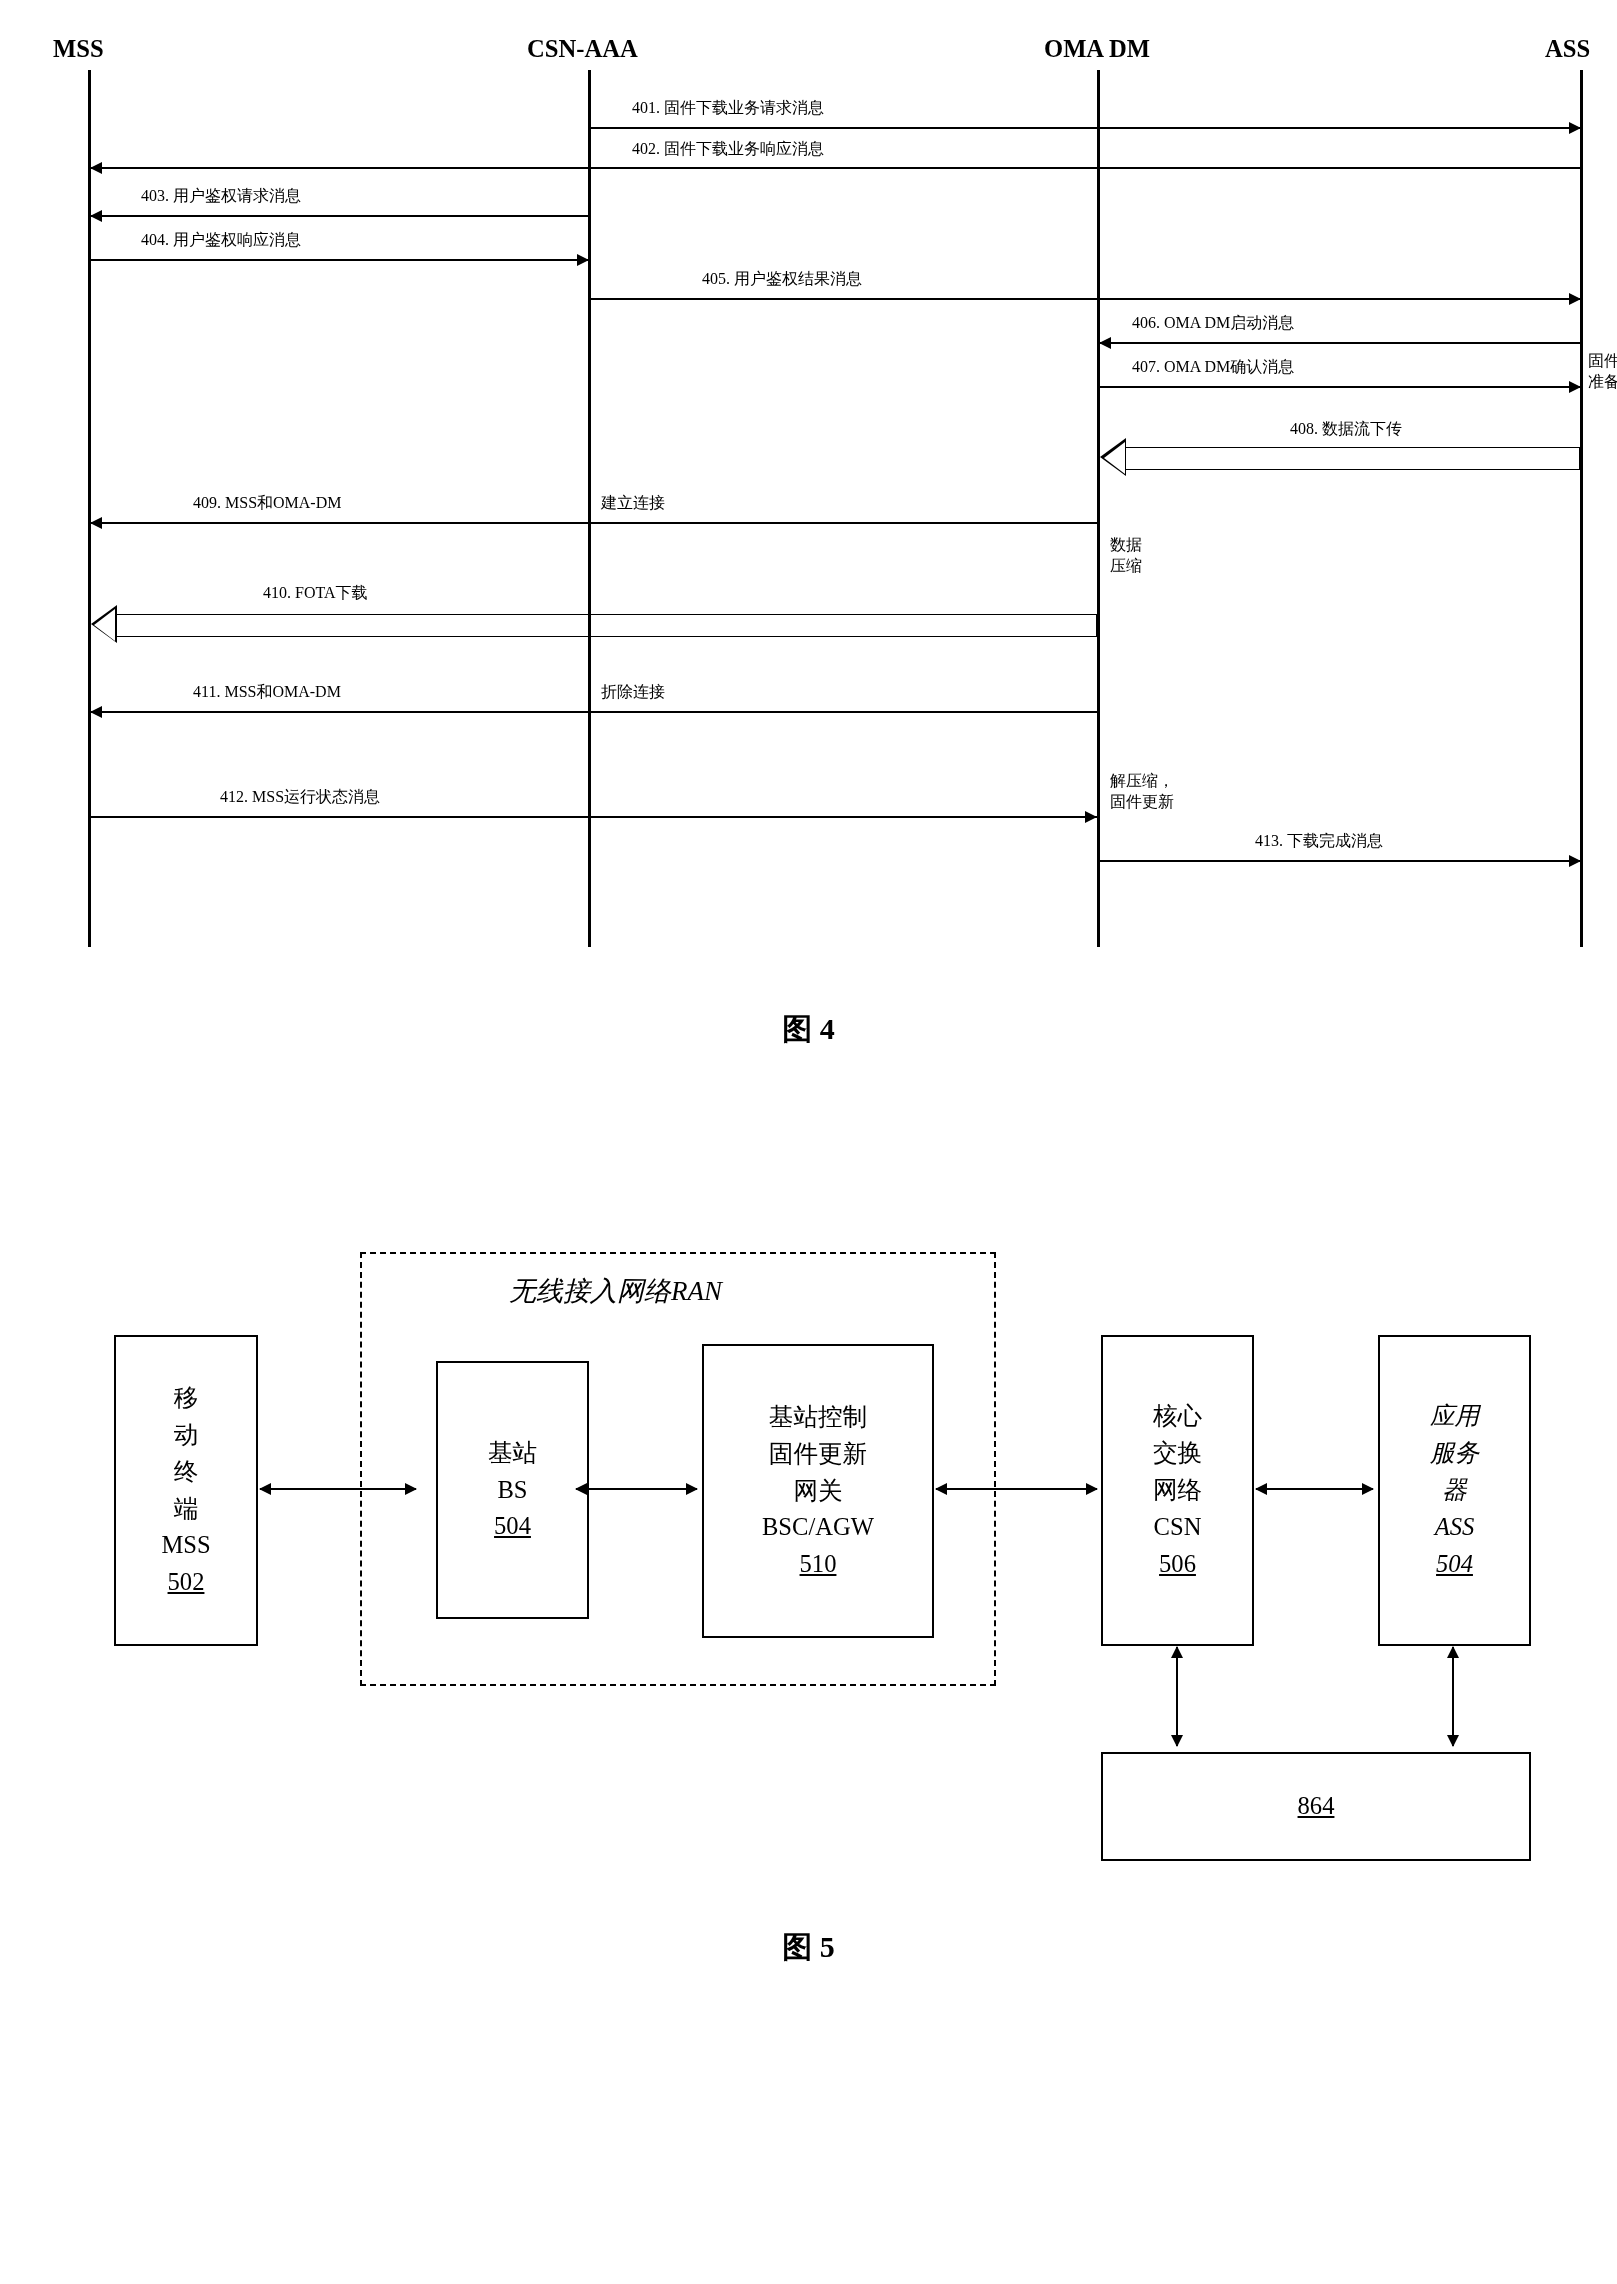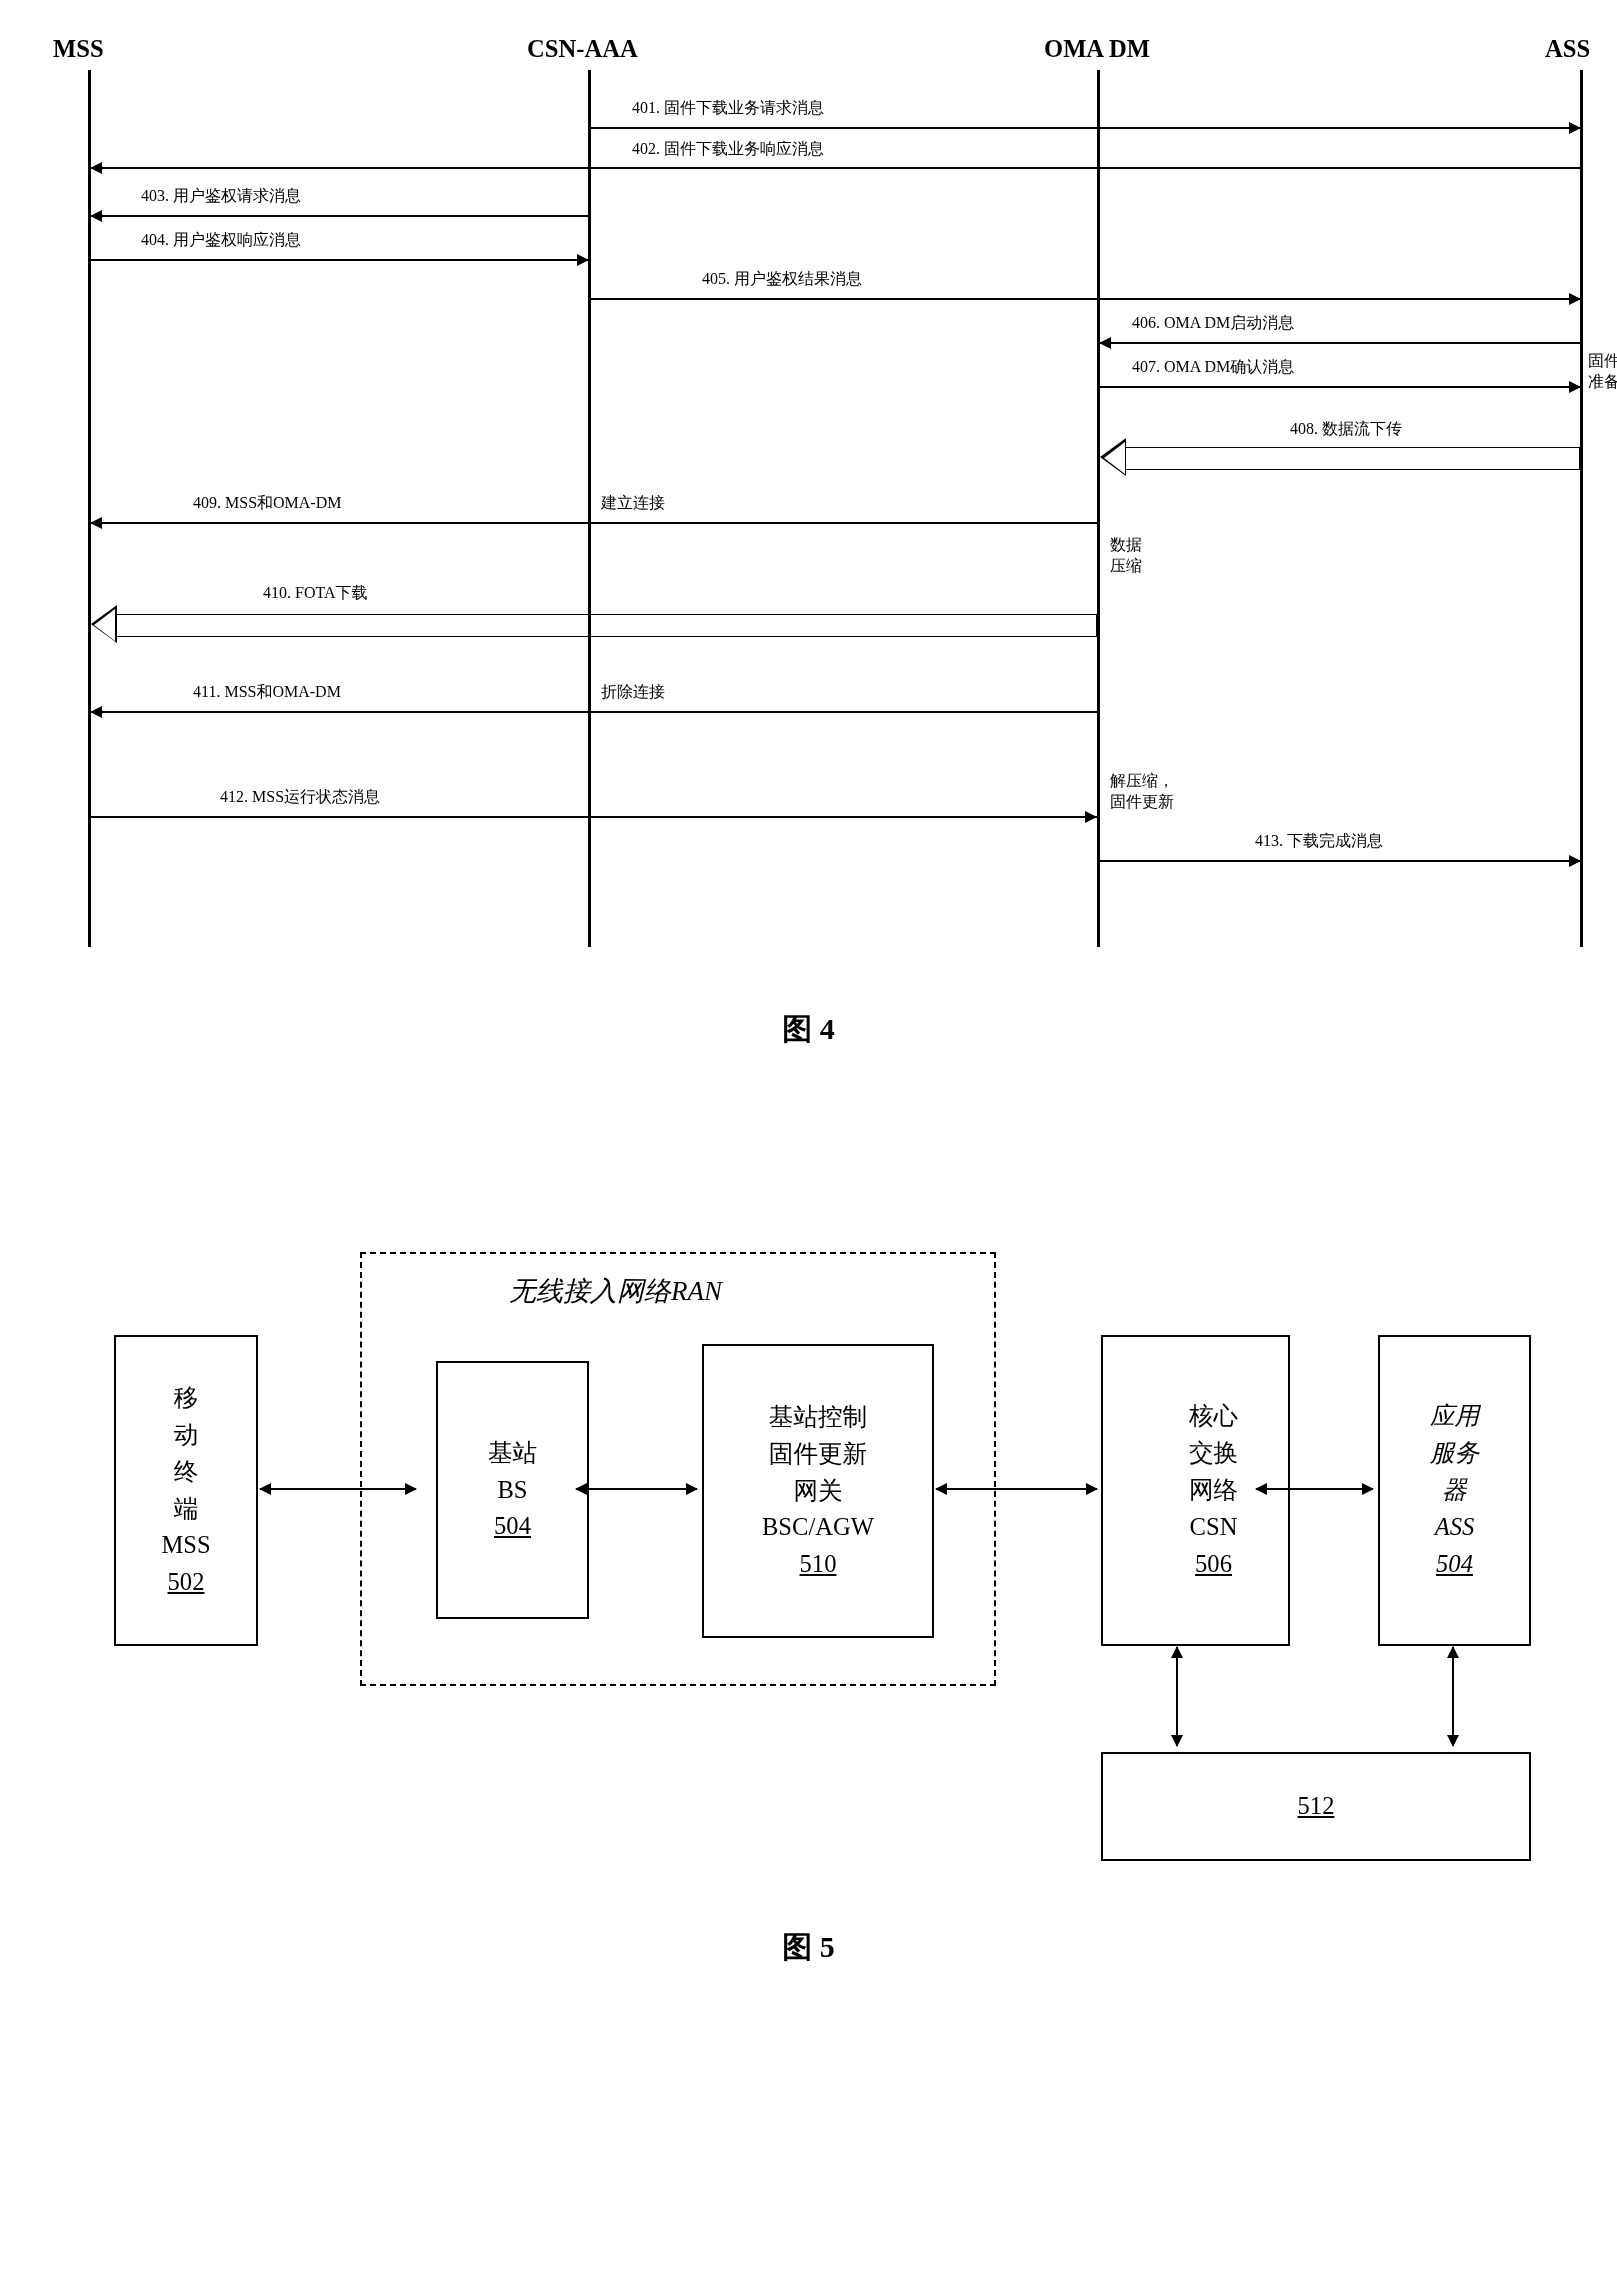--- a/index.html
+++ b/index.html
@@ -165,38 +165,38 @@
   </div>
 
   <div class="box" style="left:614px; top:110px; width:228px; height:290px;">
     <div>基站控制</div>
     <div>固件更新</div>
     <div>网关</div>
     <div>BSC/AGW</div>
     <div class="id">510</div>
   </div>
 
-  <div class="box" style="left:1013px; top:101px; width:149px; height:307px;padding-left:36px;">
+  <div class="box" style="left:1013px; top:101px; width:149px; height:307px;">
     <div>核心</div>
     <div>交换</div>
     <div>网络</div>
     <div>CSN</div>
     <div class="id">506</div>
   </div>
 
   <div class="box" style="left:1290px; top:101px; width:149px; height:307px;font-style:italic;">
     <div>应用</div>
     <div>服务</div>
     <div>器</div>
     <div>ASS</div>
     <div class="id">504</div>
   </div>
 
   <div class="box" style="left:1013px; top:518px; width:426px; height:105px;">
-    <div class="id">512</div>
+    <div class="id">864</div>
   </div>
 
   <div class="bidir" style="left:172px;  top:254px; width:156px;"></div>
   <div class="bidir" style="left:488px;  top:254px; width:121px;"></div>
   <div class="bidir" style="left:848px;  top:254px; width:161px;"></div>
   <div class="bidir" style="left:1168px; top:254px; width:117px;"></div>
 
   <div class="bidir-v" style="left:1088px; top:413px; height:99px;"></div>
   <div class="bidir-v" style="left:1364px; top:413px; height:99px;"></div>
 </div>

